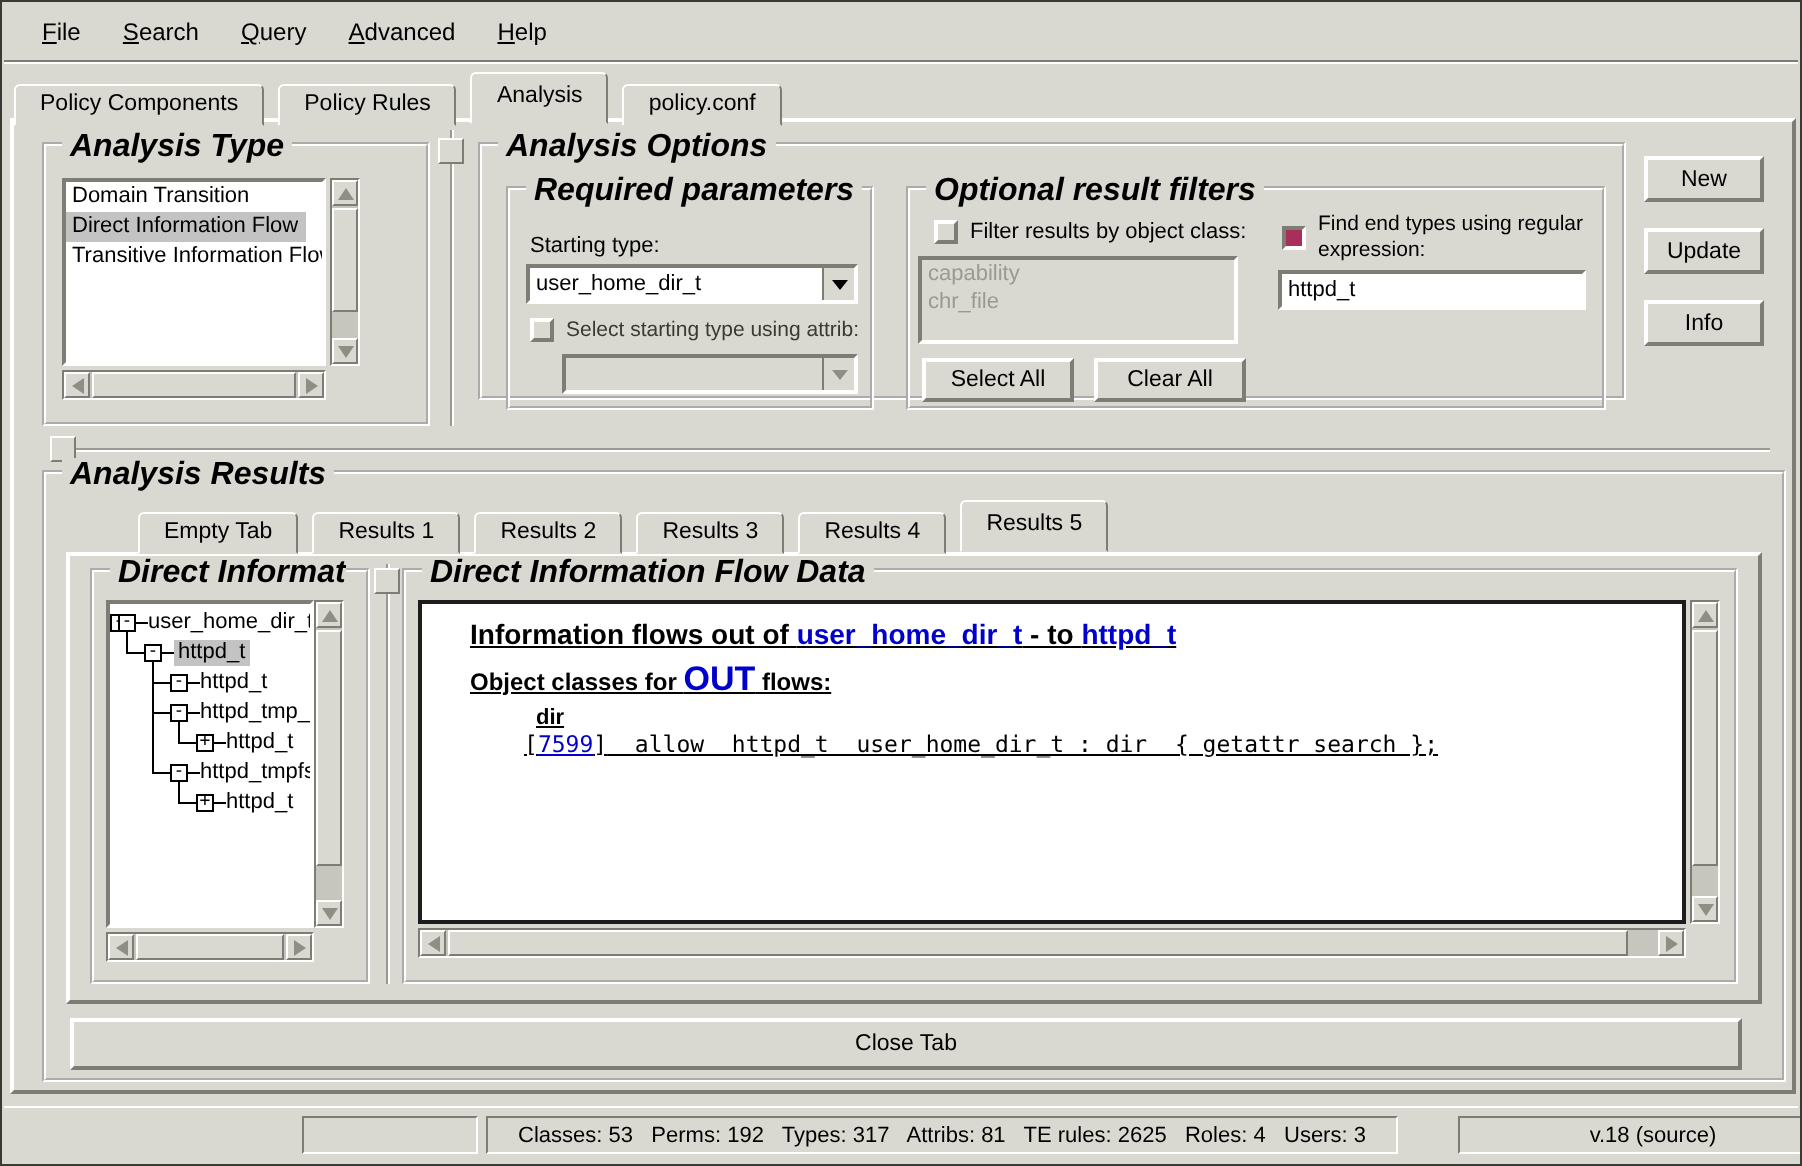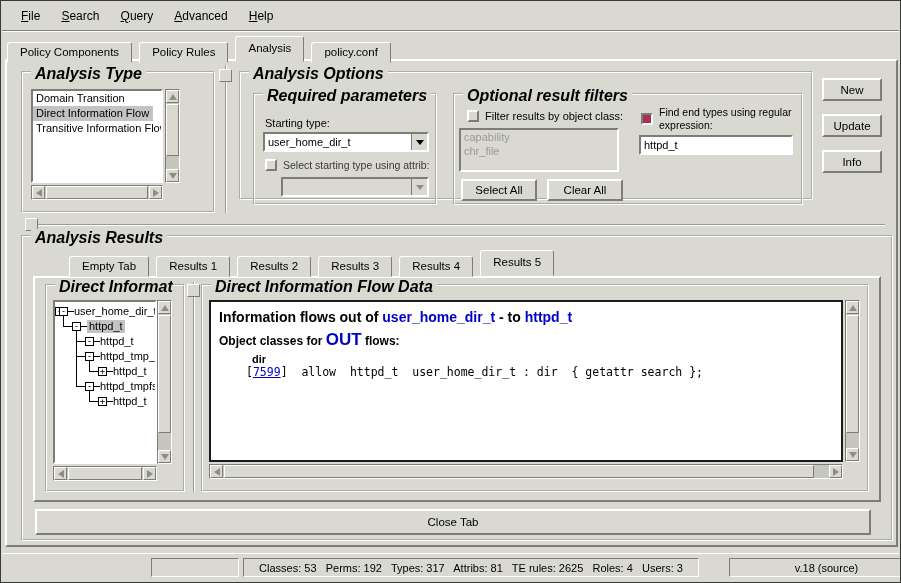--- a/index.html
+++ b/index.html
@@ -79,21 +79,21 @@
   
   .treebox { position:absolute; background:#fff; border:2px solid; border-color:#7d7d75 #ffffff #ffffff #7d7d75; overflow:hidden; }
   .trow { position:absolute; left:0; right:0; height:15px; }
   .tline { position:absolute; background:#000; }
   .tbox { position:absolute; width:9px; height:9px; border:1px solid #000; background:#fff;
           font-family:"DejaVu Sans Mono",monospace; font-size:9px; line-height:7px; text-align:center; top:3px; z-index:2;}
   .tlabel { position:absolute; top:1px; font-size:11px; white-space:nowrap; line-height:13px; }
   .tlabel.sel { background:#c3c3c3; padding:0 2px; }
 
   
-  .resultarea { position:absolute; background:#fff; border:2px solid #1c1c1c; overflow:hidden; padding:7px 8px; }
+  .resultarea { position:absolute; background:#fff; border:2px solid #1c1c1c; overflow:hidden; padding:7px 24px;text-decoration:underline; }
   .res-h1 { font-size:14px; font-weight:bold; }
   .blue { color:#0000cc; }
   .res-classline { margin-top:5px; font-size:12px; font-weight:bold; }
   .res-out { font-size:17px; font-weight:bold; color:#0000cc; }
   .res-dir { margin-top:3px; margin-left:33px; font-size:11px; font-weight:bold; }
   .res-rule { margin-left:27px; font-family:"DejaVu Sans Mono",monospace; font-size:11.5px; white-space:pre; }
   .rule-link { color:#0000cc; text-decoration:underline; }
 
   
   .statusbar { position:absolute; left:1px; top:552px; width:897px; height:28px; background:#d9d9d2;

